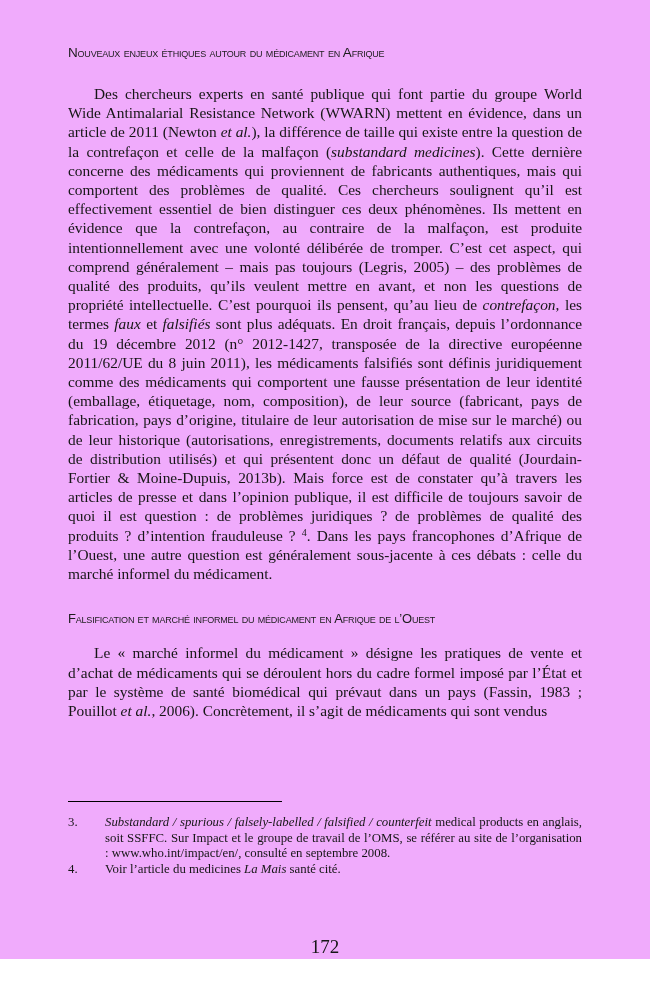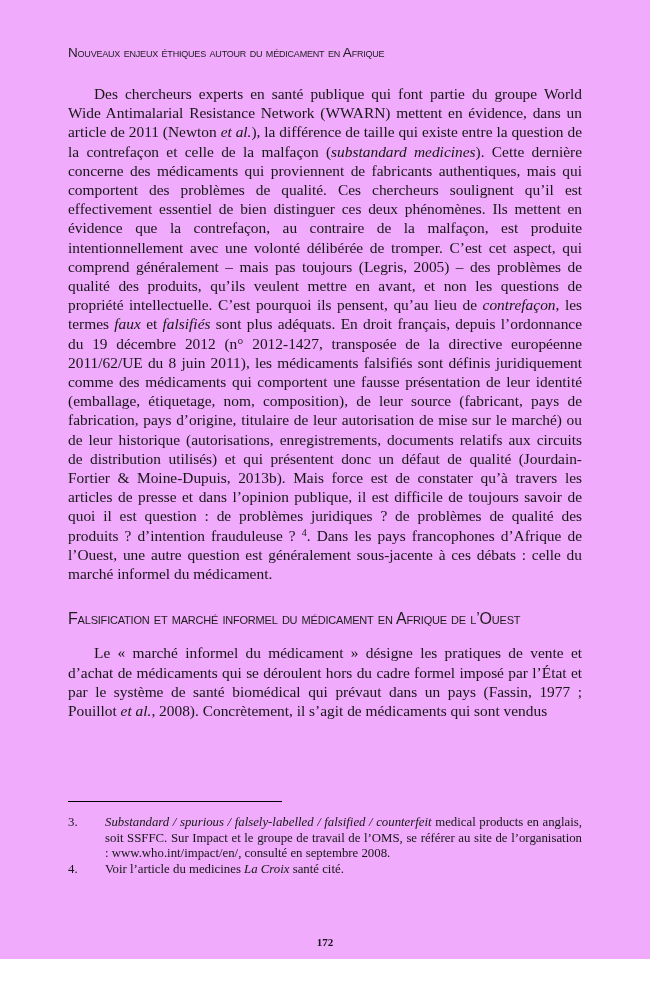--- a/index.html
+++ b/index.html
@@ -38,21 +38,21 @@
     text-align: justify;
   }
   .para {
     margin: 0 0 7.5px 0;
     text-indent: 26px;
   }
   .section-heading {
     font-family: "Liberation Sans", sans-serif;
     font-variant: small-caps;
     font-weight: 400;
-    font-size: 16px;
+    font-size: 13px;
     letter-spacing: -0.2px;
     margin: 26px 0 15px 0;
     text-indent: 0;
     white-space: nowrap;
     color: #1c1c1c;
   }
   .footnote-area {
     position: absolute;
     top: 801px;
     left: 68px;
@@ -78,53 +78,52 @@
   .fn-text {
     flex: 1;
     text-align: justify;
   }
   .page-number {
     position: absolute;
     top: 936px;
     left: 15px;
     width: 620px;
     text-align: center;
-    font-size: 11px;
-    font-weight: bold;
+    font-size: 19px;
   }
   .it { font-style: italic; }
   .sup {
     font-size: 10px;
     line-height: 0;
     position: relative;
     top: -5px;
   }
 </style>
 </head>
 <body>
 
 <div class="page">
 
   <header class="running-header">Nouveaux enjeux éthiques autour du médicament en Afrique</header>
 
   <main class="body-text">
     <p class="para"><span>Des chercheurs experts en santé publique qui font partie du groupe World Wide Antimalarial Resistance Network (WWARN) mettent en évidence, dans un article de 2011 (Newton </span><span class="it">et al.</span><span>), la différence de taille qui existe entre la question de la contrefaçon et celle de la malfaçon (</span><span class="it">substandard medicines</span><span>). Cette dernière concerne des médicaments qui proviennent de fabricants authentiques, mais qui comportent des problèmes de qualité. Ces chercheurs soulignent qu’il est effectivement essentiel de bien distinguer ces deux phénomènes. Ils mettent en évidence que la contrefaçon, au contraire de la malfaçon, est produite intentionnellement avec une volonté délibérée de tromper. C’est cet aspect, qui comprend généralement – mais pas toujours (Legris, 2005) – des problèmes de qualité des produits, qu’ils veulent mettre en avant, et non les questions de propriété intellectuelle. C’est pourquoi ils pensent, qu’au lieu de </span><span class="it">contrefaçon</span><span>, les termes </span><span class="it">faux</span><span> et </span><span class="it">falsifiés</span><span> sont plus adéquats. En droit français, depuis l’ordonnance du 19 décembre 2012 (n° 2012-1427, transposée de la directive européenne 2011/62/UE du 8 juin 2011), les médicaments falsifiés sont définis juridiquement comme des médicaments qui comportent une fausse présentation de leur identité (emballage, étiquetage, nom, composition), de leur source (fabricant, pays de fabrication, pays d’origine, titulaire de leur autorisation de mise sur le marché) ou de leur historique (autorisations, enregistrements, documents relatifs aux circuits de distribution utilisés) et qui présentent donc un défaut de qualité (Jourdain-Fortier &amp; Moine-Dupuis, 2013b). Mais force est de constater qu’à travers les articles de presse et dans l’opinion publique, il est difficile de toujours savoir de quoi il est question : de problèmes juridiques ? de problèmes de qualité des produits ? d’intention frauduleuse ? </span><span class="sup">4</span><span>. Dans les pays francophones d’Afrique de l’Ouest, une autre question est généralement sous-jacente à ces débats : celle du marché informel du médicament.</span></p>
     <h2 class="section-heading">Falsification et marché informel du médicament en Afrique de l’Ouest</h2>
-    <p class="para"><span>Le « marché informel du médicament » désigne les pratiques de vente et d’achat de médicaments qui se déroulent hors du cadre formel imposé par l’État et par le système de santé biomédical qui prévaut dans un pays (Fassin, 1977 ; Pouillot </span><span class="it">et al.</span><span>, 2008). Concrètement, il s’agit de médicaments qui sont vendus</span></p>
+    <p class="para"><span>Le « marché informel du médicament » désigne les pratiques de vente et d’achat de médicaments qui se déroulent hors du cadre formel imposé par l’État et par le système de santé biomédical qui prévaut dans un pays (Fassin, 1983 ; Pouillot </span><span class="it">et al.</span><span>, 2006). Concrètement, il s’agit de médicaments qui sont vendus</span></p>
   </main>
 
   <section class="footnote-area">
     <div class="footnote-rule"></div>
     <div class="footnotes">
       <div class="footnote">
         <span class="fn-num">3.</span>
         <span class="fn-text"><span class="it">Substandard / spurious / falsely-labelled / falsified / counterfeit</span><span> medical products en anglais, soit SSFFC. Sur Impact et le groupe de travail de l’OMS, se référer au site de l’organisation : www.who.int/impact/en/, consulté en septembre 2008.</span></span>
       </div>
       <div class="footnote">
         <span class="fn-num">4.</span>
-        <span class="fn-text"><span>Voir l’article du medicines </span><span class="it">La Croix</span><span> santé cité.</span></span>
+        <span class="fn-text"><span>Voir l’article du medicines </span><span class="it">La Mais</span><span> santé cité.</span></span>
       </div>
     </div>
   </section>
 
   <footer class="page-number">172</footer>
 
 </div>
 
 </body></html>

